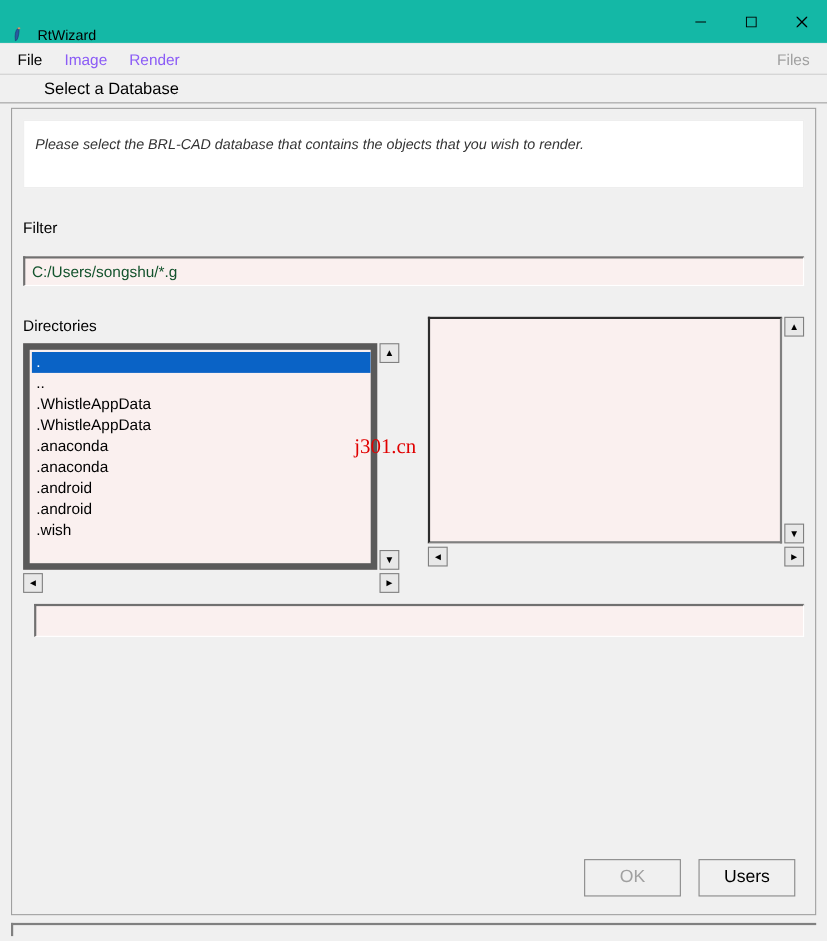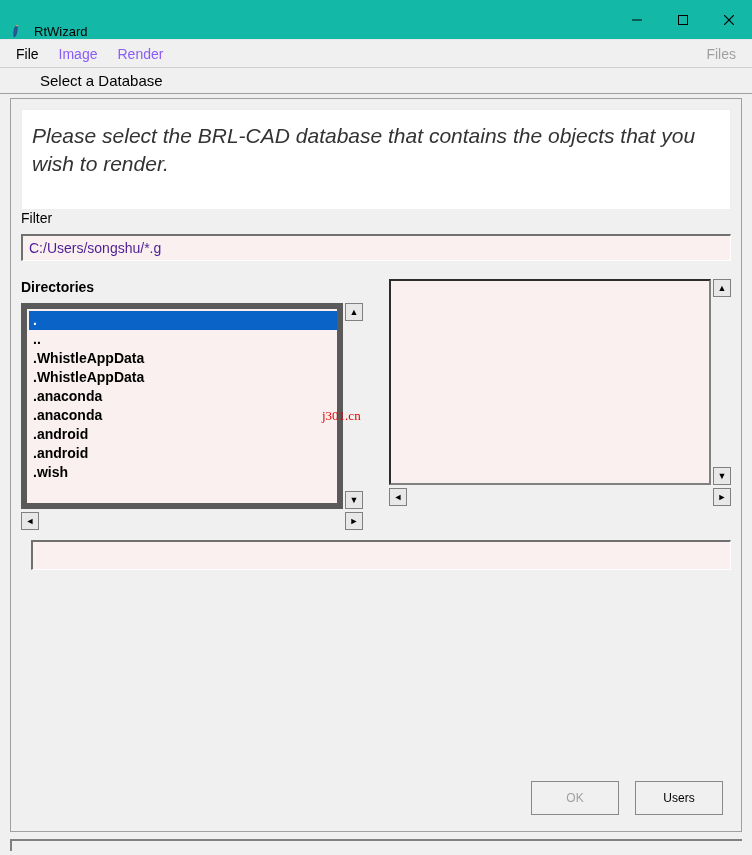--- a/index.html
+++ b/index.html
@@ -71,45 +71,45 @@
     background: #f0f0f0;
     padding: 10px 10px 0 10px;
     height: 734px;
     position: relative;
   }
   .instruction {
     background: #fff;
     border: 1px solid #eee;
     padding: 12px 10px 30px 10px;
     font-style: italic;
-    font-size: 21px;
+    font-size: 13px;
     color: #333;
     line-height: 1.35;
   }
   .label {
+    margin-top: 28px;
     font-size: 14px;
   }
   .filter-input {
     width: 100%;
-    margin-top: 8px;
+    margin-top: 18px;
     padding: 4px 6px;
     background: #faf0ef;
     border-top: 2px solid #707070;
     border-left: 2px solid #707070;
     border-right: 1px solid #fff;
     border-bottom: 1px solid #fff;
     font-family: inherit;
     font-size: 14px;
-    color: #4c1d95;
+    color: #14532d;
   }
   .panes {
     display: flex;
     gap: 26px;
-    margin-top: 18px;
-    font-weight: bold;
+    margin-top: 28px;
   }
   .pane {
     flex: 1;
     display: flex;
     flex-direction: column;
   }
   .pane-label { font-size: 14px; margin-bottom: 8px; }
   .listbox-wrap {
     display: flex;
     height: 206px;
@@ -177,38 +177,38 @@
     right: 18px;
     bottom: 16px;
     display: flex;
     gap: 16px;
   }
   .dlg-btn {
     width: 88px; height: 34px;
     background: #f0f0f0;
     border: 1px solid #888;
     font-family: inherit;
-    font-size: 12px;
+    font-size: 16px;
     display: flex; align-items: center; justify-content: center;
   }
   .dlg-btn.disabled { color: #a0a0a0; }
   .status-frame {
     position: absolute;
     left: 10px; right: 10px; bottom: 4px;
     height: 12px;
     border-top: 2px solid #808080;
     border-left: 2px solid #808080;
     background: #f0f0f0;
   }
   .watermark {
     position: absolute;
     left: 322px;
-    top: 408px;
+    top: 396px;
     color: #e00000;
-    font-size: 13px;
+    font-size: 19px;
     font-family: Georgia, "Times New Roman", serif;
     pointer-events: none;
     z-index: 50;
   }
 </style>
 </head>
 <body>
 
 <div class="titlebar">
   <span class="titlebar-icon">

